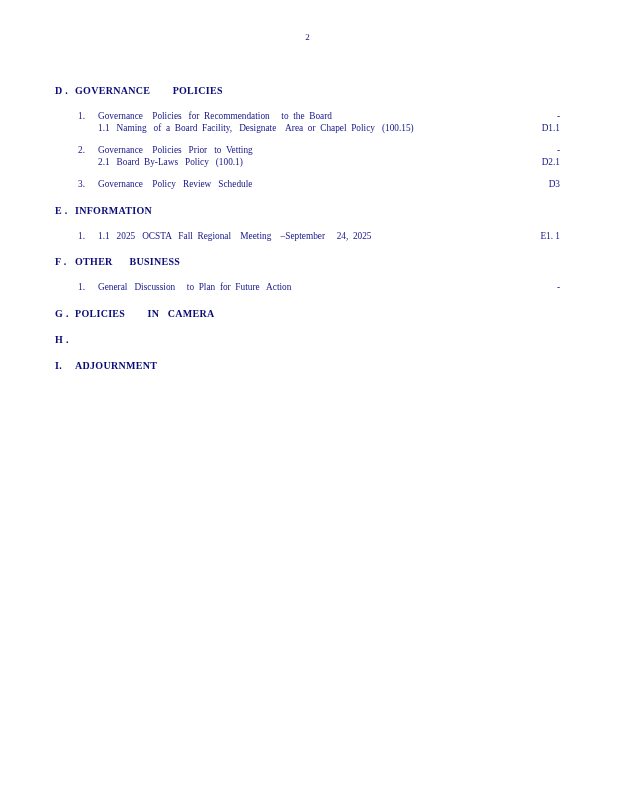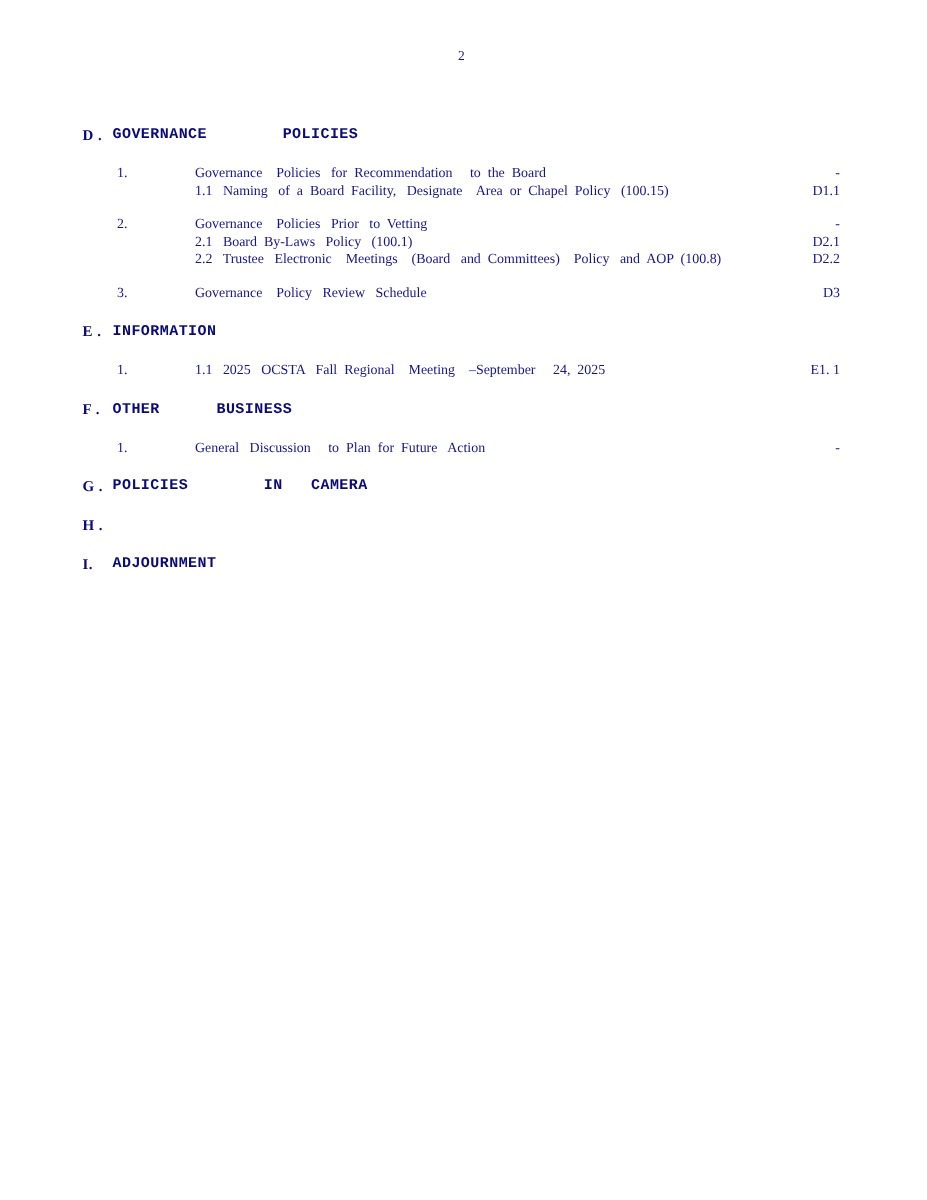--- a/index.html
+++ b/index.html
@@ -26,26 +26,26 @@
   .heading {
     display:flex;
     font-weight:bold;
     font-size:10px;
     line-height:12px;
     color:var(--heading-ink);
     letter-spacing:.3px;
     white-space:pre;
   }
   .heading .letter { display:inline-block; width:20px; flex:none; }
-  .heading .title { white-space:pre;font-family:Liberation Mono, monospace; }
+  .heading .title { white-space:pre; }
   .item { display:flex; align-items:flex-start; margin-left:23px; margin-top:11px; }
   .heading + .item { margin-top:14px; }
   .item .num { width:20px; flex:none; line-height:11.5px; }
   .item .body { flex:1; min-width:0; }
-  .line { display:flex; line-height:11.5px;margin-left:32px; }
+  .line { display:flex; line-height:11.5px; }
   .line .t { flex:1; min-width:0; white-space:pre-wrap; padding-right:6px; }
   .line .c { flex:none; min-width:46px; text-align:right; white-space:pre; }
   .line.cont .t { padding-left:22px; }
 </style>
 </head>
 <body>
 
 <div class="page">
   <div class="page-number">2</div>
   <div id="doc">
@@ -67,24 +67,20 @@
         <div class="item">
           <span class="num">2.</span>
           <div class="body">
             <div class="line">
               <span class="t">Governance    Policies   Prior   to  Vetting</span>
               <span class="c">-</span>
             </div>
             <div class="line">
               <span class="t">2.1   Board  By-Laws   Policy   (100.1)</span>
               <span class="c">D2.1</span>
-            </div>
-            <div class="line">
-              <span class="t">2.2   Trustee   Electronic    Meetings    (Board   and  Committees)    Policy   and  AOP  (100.8)</span>
-              <span class="c">D2.2</span>
             </div>
           </div>
         </div>
         <div class="item">
           <span class="num">3.</span>
           <div class="body">
             <div class="line">
               <span class="t">Governance    Policy   Review   Schedule</span>
               <span class="c">D3</span>
             </div>

